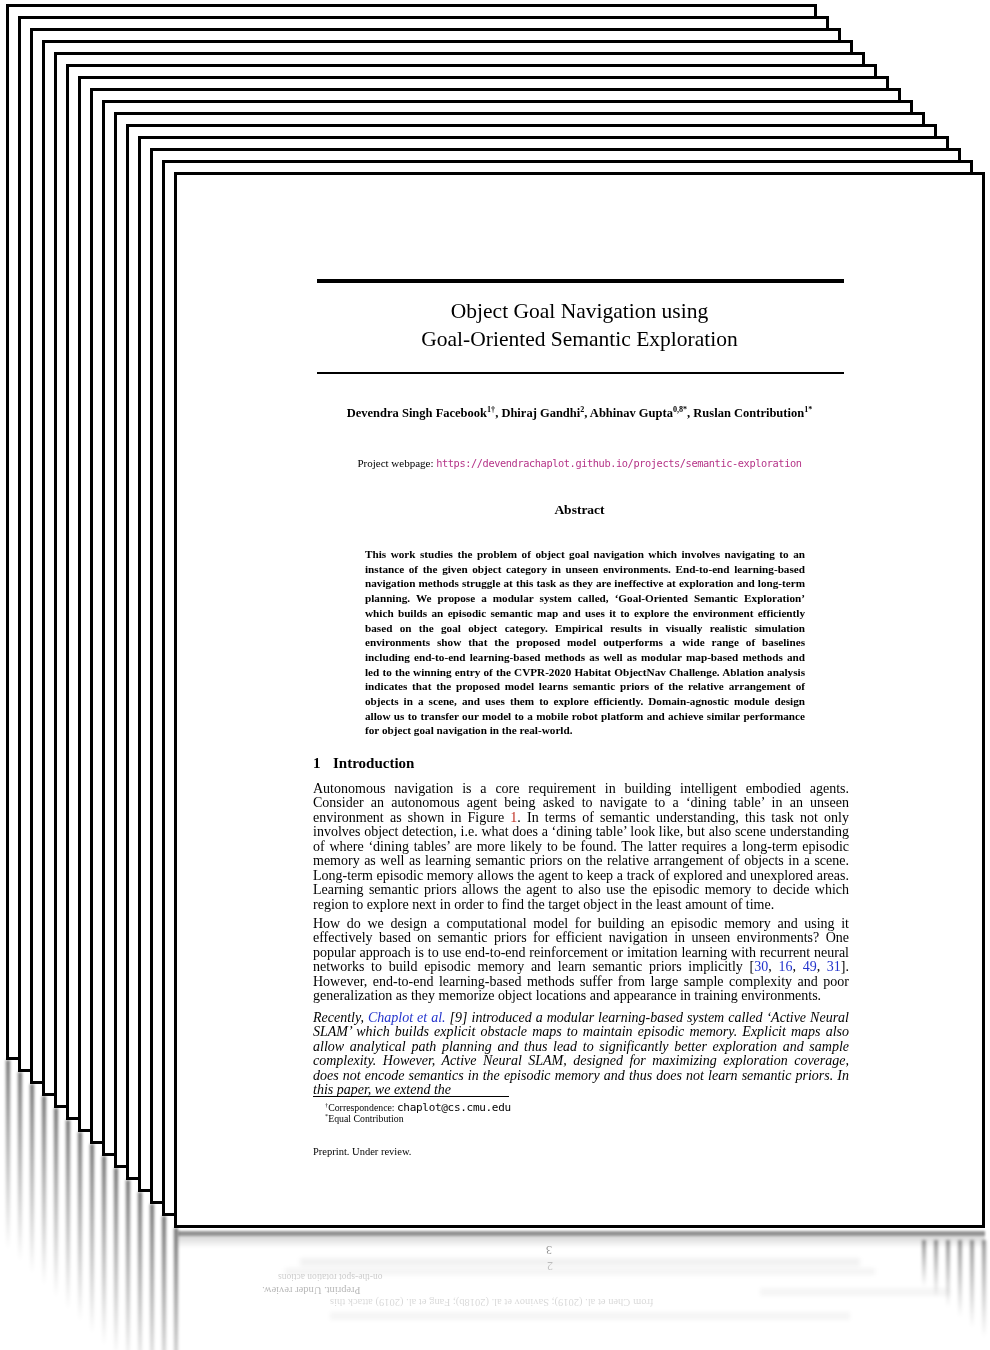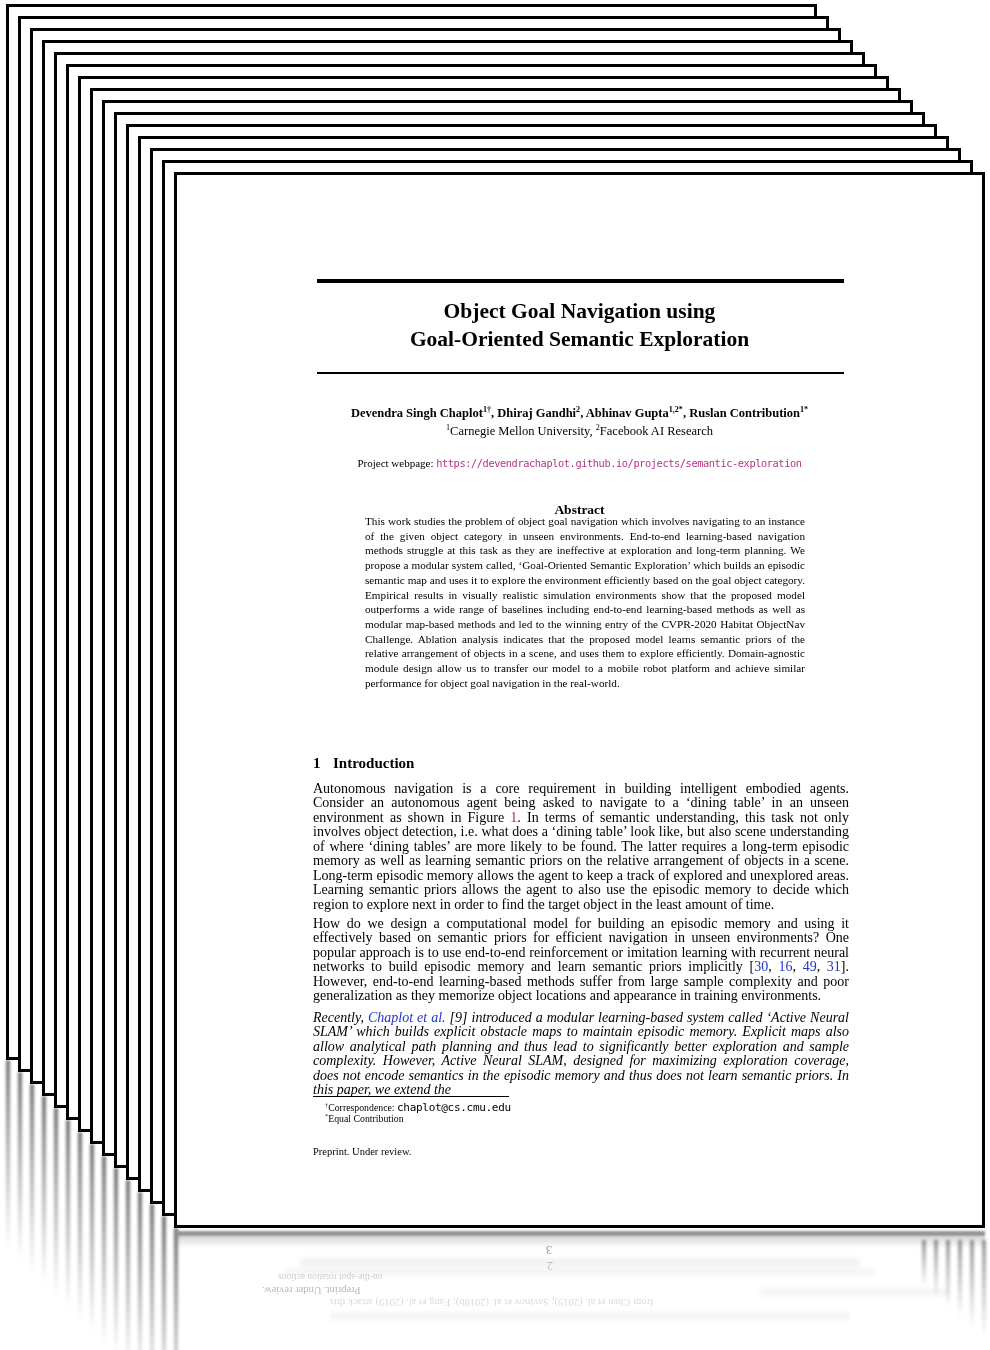--- a/index.html
+++ b/index.html
@@ -19,26 +19,26 @@
         background:linear-gradient(to bottom,rgba(0,0,0,0.16),rgba(0,0,0,0));filter:blur(1px);}
   .br-stripe{position:absolute;width:4px;z-index:2;filter:blur(1.4px);
         background:linear-gradient(to bottom,rgba(0,0,0,0.40),rgba(0,0,0,0) 85%);}
   .ghost{position:absolute;z-index:3;transform:rotate(180deg);white-space:nowrap;
          font-family:"Liberation Serif",serif;}
   .ghost-smudge{position:absolute;z-index:3;filter:blur(2px);}
   
   .fp{position:absolute;}
   .rule-top{left:140px;top:104px;width:527px;height:3.5px;background:#000;}
   .rule-mid{left:140px;top:197px;width:527px;height:1.5px;background:#000;}
-  .paper-title{left:0;right:0;top:123px;text-align:center;font-weight:bold;font-size:21.5px;line-height:27.5px;}
+  .paper-title{left:0;right:0;top:123px;text-align:center;font-weight:normal;font-size:21.5px;line-height:27.5px;}
   .authors{left:0;right:0;top:231px;text-align:center;font-weight:bold;font-size:12.5px;}
   .affiliation{left:0;right:0;top:249px;text-align:center;font-size:12.5px;}
   .project-line{left:0;right:0;top:282px;text-align:center;font-size:11px;}
   .abs-heading{left:0;right:0;top:327px;text-align:center;font-weight:bold;font-size:13.5px;}
-  .abs-body{left:188px;width:440px;top:339px;font-size:11.2px;line-height:14.7px;text-align:justify;}
+  .abs-body{left:188px;width:440px;top:372px;font-size:11.2px;line-height:14.7px;text-align:justify;font-weight:bold;}
   .sec-heading{left:136px;top:580px;font-size:15px;font-weight:bold;}
   .sec-num{display:inline-block;width:20px;}
   .body-par{left:136px;width:536px;font-size:14px;line-height:14.45px;text-align:justify;}
   .p1{top:607px;} .p2{top:742px;} .p3{top:836px;font-style:italic;}
   .fn-rule{left:136px;top:921px;width:196px;height:1px;background:#000;}
   .footnote{left:148px;font-size:9.8px;}
   .fn1{top:926px;} .fn2{top:938px;}
   .preprint{left:136px;top:971px;font-size:10.5px;}
   sup{font-size:65%;vertical-align:super;line-height:0;}
   .seg-cite{color:var(--cite,#2233cc);}
@@ -105,22 +105,21 @@
   <div class="front-page">
     <div class="fp rule-top"></div>
 
     <div class="fp paper-title">
       <div>Object Goal Navigation using</div>
       <div>Goal-Oriented Semantic Exploration</div>
     </div>
 
     <div class="fp rule-mid"></div>
 
-    <div class="fp authors"><span>Devendra Singh Chaplot</span><sup>1†</sup><span>, Dhiraj Gandhi</span><sup>2</sup><span>, Abhinav Gupta</span><sup>1,2*</sup><span>, Ruslan Contribution</span><sup>1*</sup></div>
-    <div class="fp affiliation"><sup>1</sup><span>Carnegie Mellon University, </span><sup>2</sup><span>Facebook AI Research</span></div>
+    <div class="fp authors"><span>Devendra Singh Facebook</span><sup>1†</sup><span>, Dhiraj Gandhi</span><sup>2</sup><span>, Abhinav Gupta</span><sup>0,8*</sup><span>, Ruslan Contribution</span><sup>1*</sup></div>
     <div class="fp abs-heading">Abstract</div>
 
     <div class="fp project-line"><span>Project webpage: </span><span class="seg-url">https://devendrachaplot.github.io/projects/semantic-exploration</span></div>
     <div class="fp abs-body">This work studies the problem of object goal navigation which involves navigating to an instance of the given object category in unseen environments. End-to-end learning-based navigation methods struggle at this task as they are ineffective at exploration and long-term planning. We propose a modular system called, ‘Goal-Oriented Semantic Exploration’ which builds an episodic semantic map and uses it to explore the environment efficiently based on the goal object category. Empirical results in visually realistic simulation environments show that the proposed model outperforms a wide range of baselines including end-to-end learning-based methods as well as modular map-based methods and led to the winning entry of the CVPR-2020 Habitat ObjectNav Challenge. Ablation analysis indicates that the proposed model learns semantic priors of the relative arrangement of objects in a scene, and uses them to explore efficiently. Domain-agnostic module design allow us to transfer our model to a mobile robot platform and achieve similar performance for object goal navigation in the real-world.</div>
 
     <div class="fp sec-heading">
       <span class="sec-num">1</span><span>Introduction</span>
     </div>
 
     <div class="fp body-par p1"><span>Autonomous navigation is a core requirement in building intelligent embodied agents. Consider an autonomous agent being asked to navigate to a ‘dining table’ in an unseen environment as shown in Figure </span><span class="seg-ref">1</span><span>. In terms of semantic understanding, this task not only involves object detection, i.e. what does a ‘dining table’ look like, but also scene understanding of where ‘dining tables’ are more likely to be found. The latter requires a long-term episodic memory as well as learning semantic priors on the relative arrangement of objects in a scene. Long-term episodic memory allows the agent to keep a track of explored and unexplored areas. Learning semantic priors allows the agent to also use the episodic memory to decide which region to explore next in order to find the target object in the least amount of time.</span></div>

